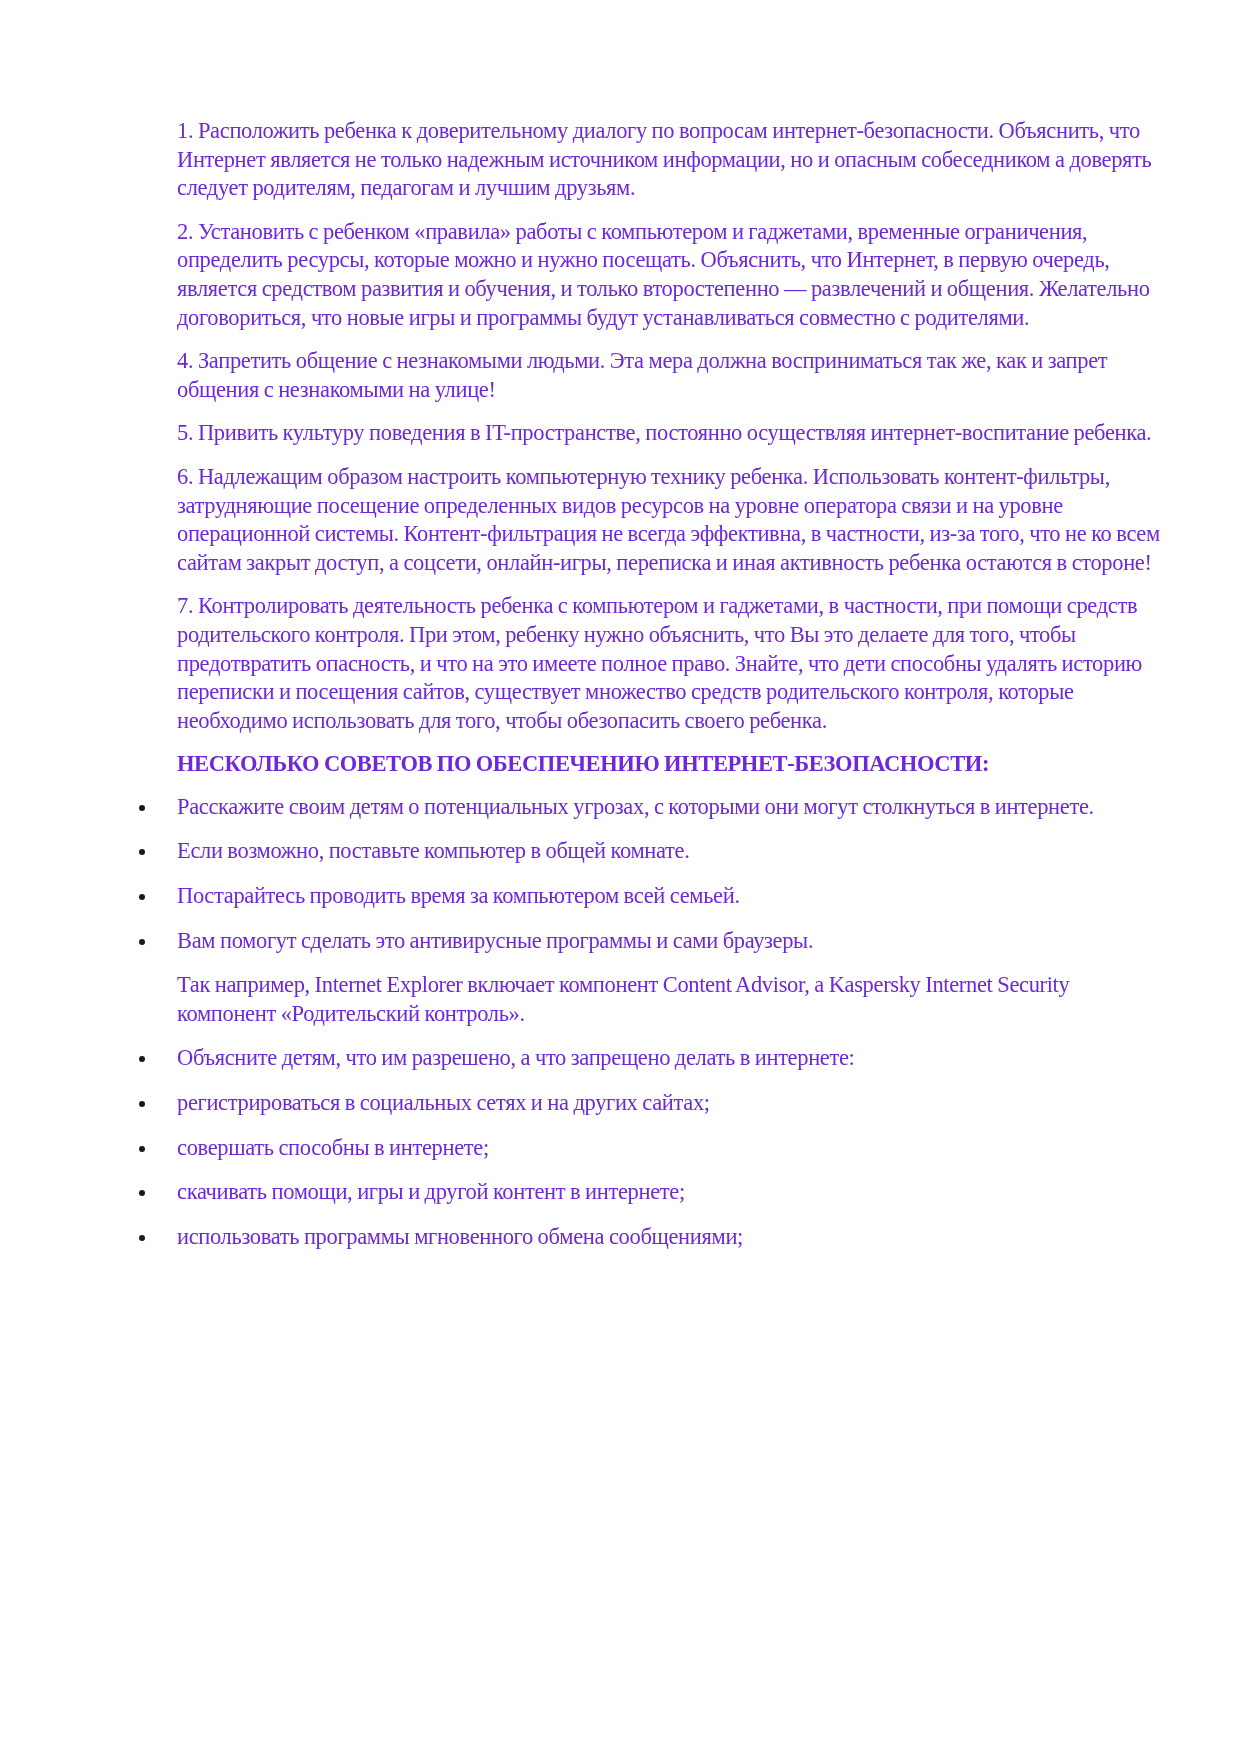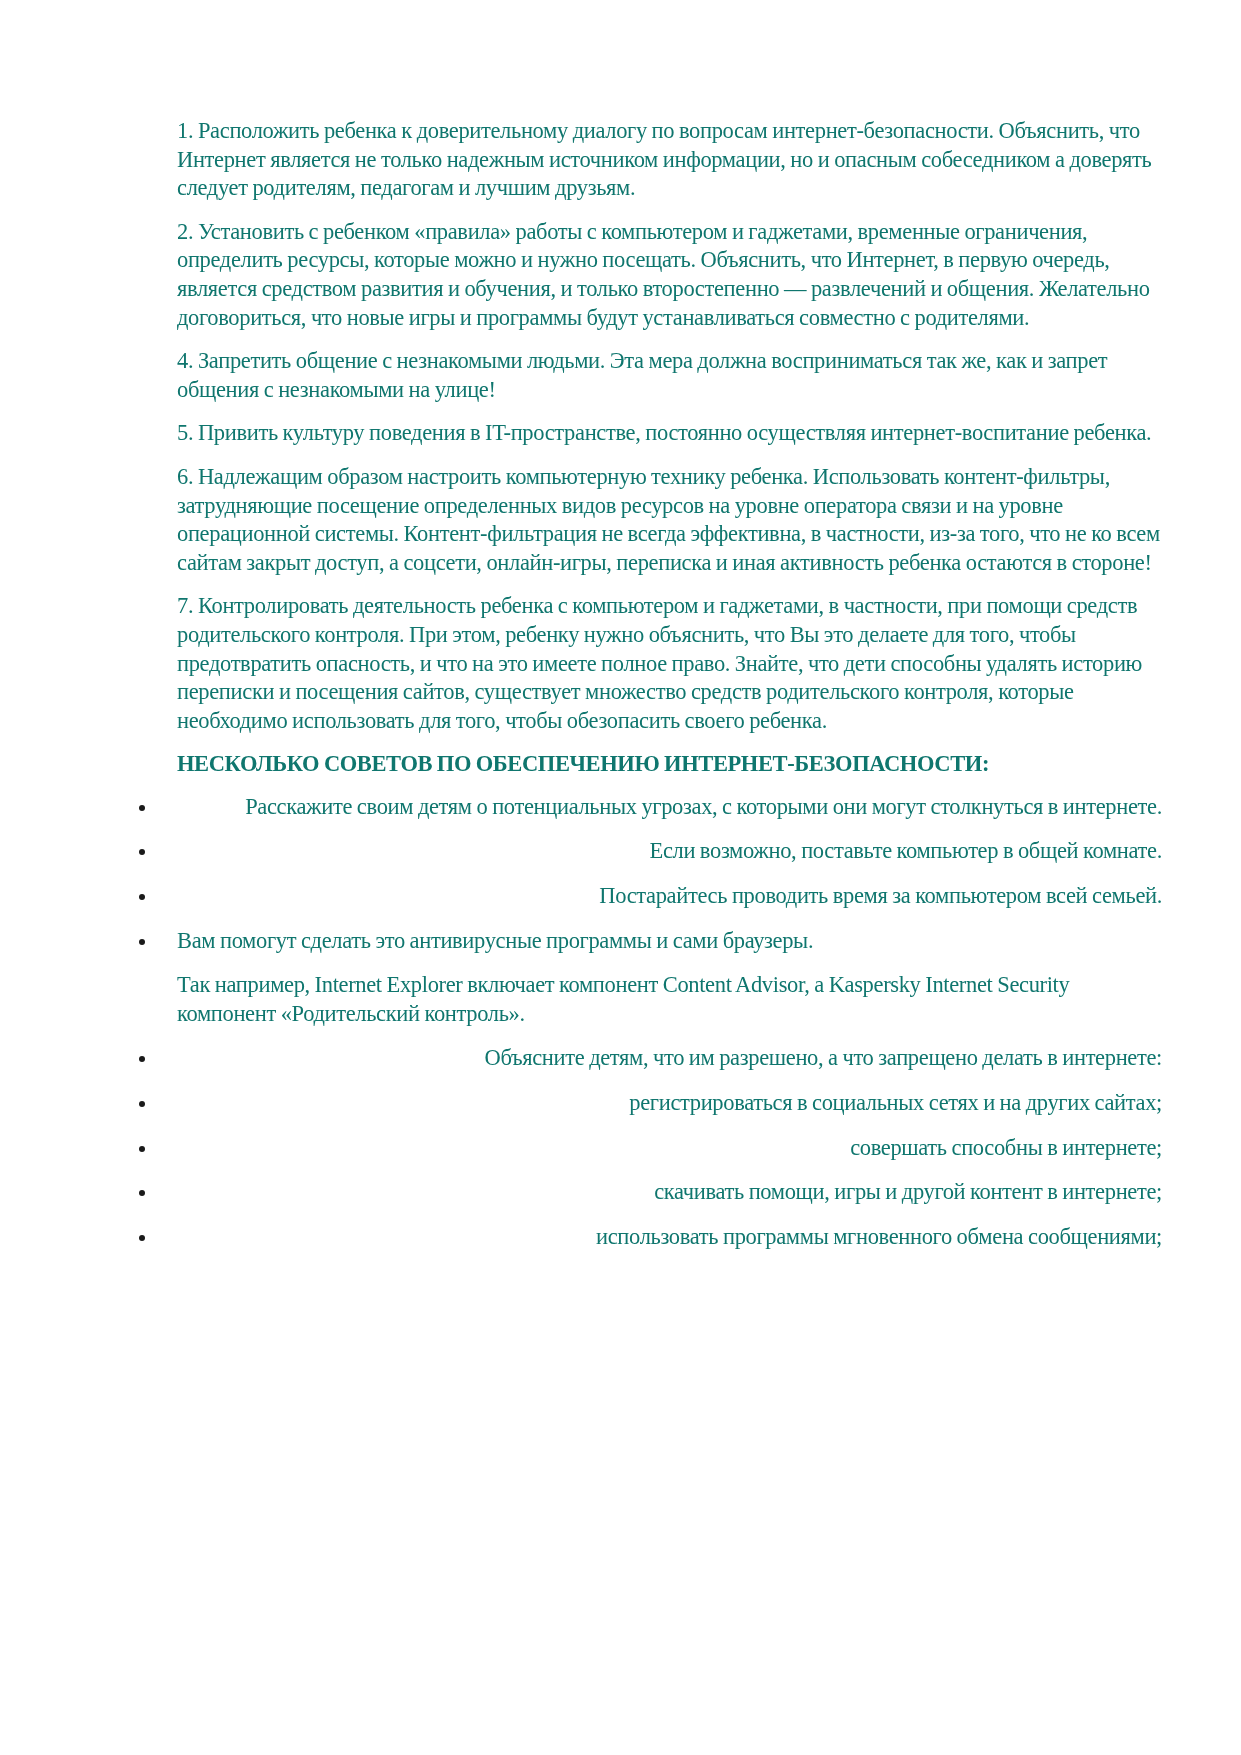--- a/index.html
+++ b/index.html
@@ -1,28 +1,28 @@
 <!DOCTYPE html>
 <html><head>
   <meta charset="utf-8">
   <style>
     html, body { margin: 0; padding: 0; background: #ffffff; }
     body { width: 1241px; height: 1755px; position: relative; overflow: hidden; }
     .page {
       position: absolute; left: 0; top: 0; width: 1241px; height: 1755px;
-      background: #ffffff; color: #0f766e;
+      background: #ffffff; color: #6d28d9;
       font-family: "Liberation Serif", "DejaVu Serif", serif;
       font-size: 22.5px; line-height: 28.6px;
     }
     .content { position: absolute; left: 177px; top: 117px; width: 985px; }
     .para { margin: 0 0 15px 0; letter-spacing: -0.35px; word-spacing: -0.5px; }
     .heading {
       font-weight: bold; margin: 4px 0 14px 0; letter-spacing: -0.4px; word-spacing: -0.5px;
     }
-    .bullet { position: relative; margin: 0 0 16px 0; letter-spacing: -0.35px; word-spacing: -0.5px; text-align: right; }
+    .bullet { position: relative; margin: 0 0 16px 0; letter-spacing: -0.35px; word-spacing: -0.5px; }
     .bullet .dot {
       position: absolute; left: -38px; top: 12px; width: 6px; height: 6px;
       border-radius: 50%; background: #1a1a1a;
     }
     .sub { margin: 7px 0 16px 0; letter-spacing: -0.35px; word-spacing: -0.5px; }
   </style>
 </head>
 <body>
 
 <div class="page">

